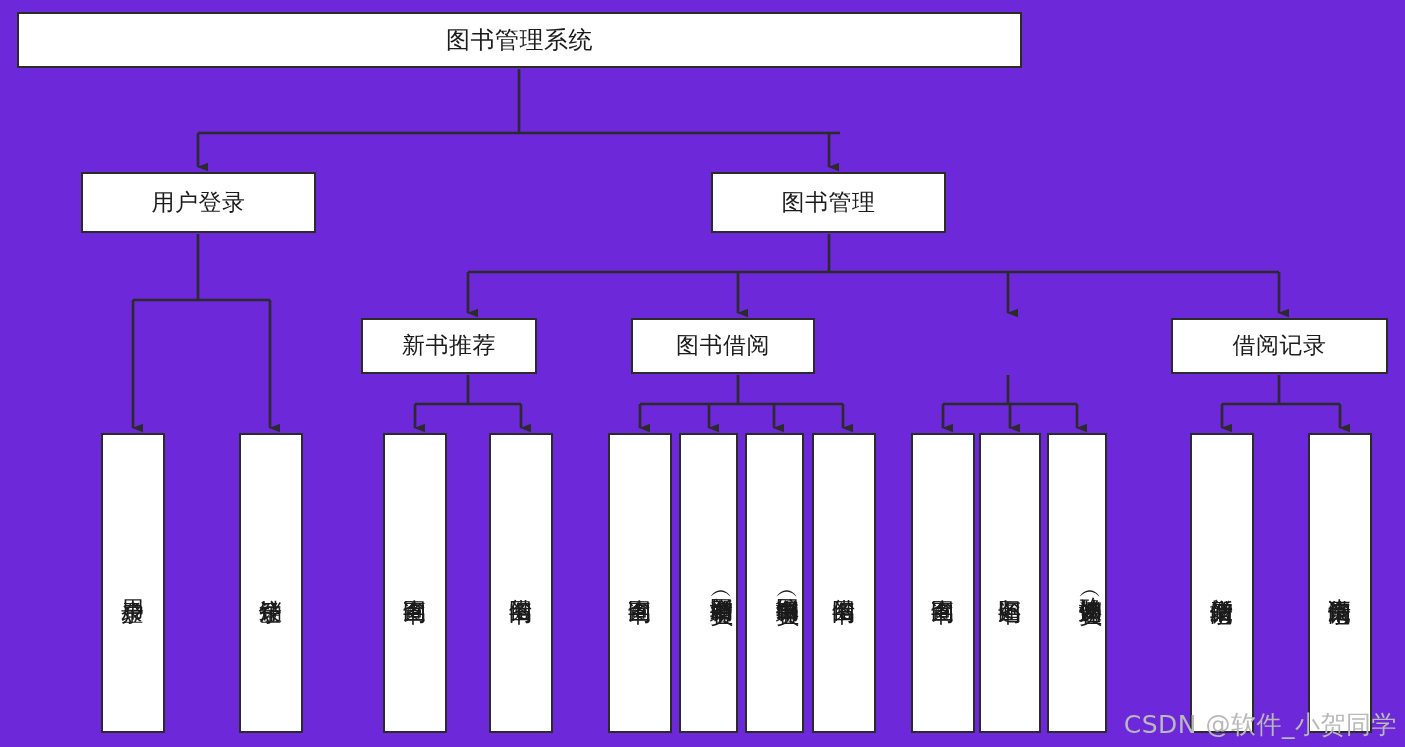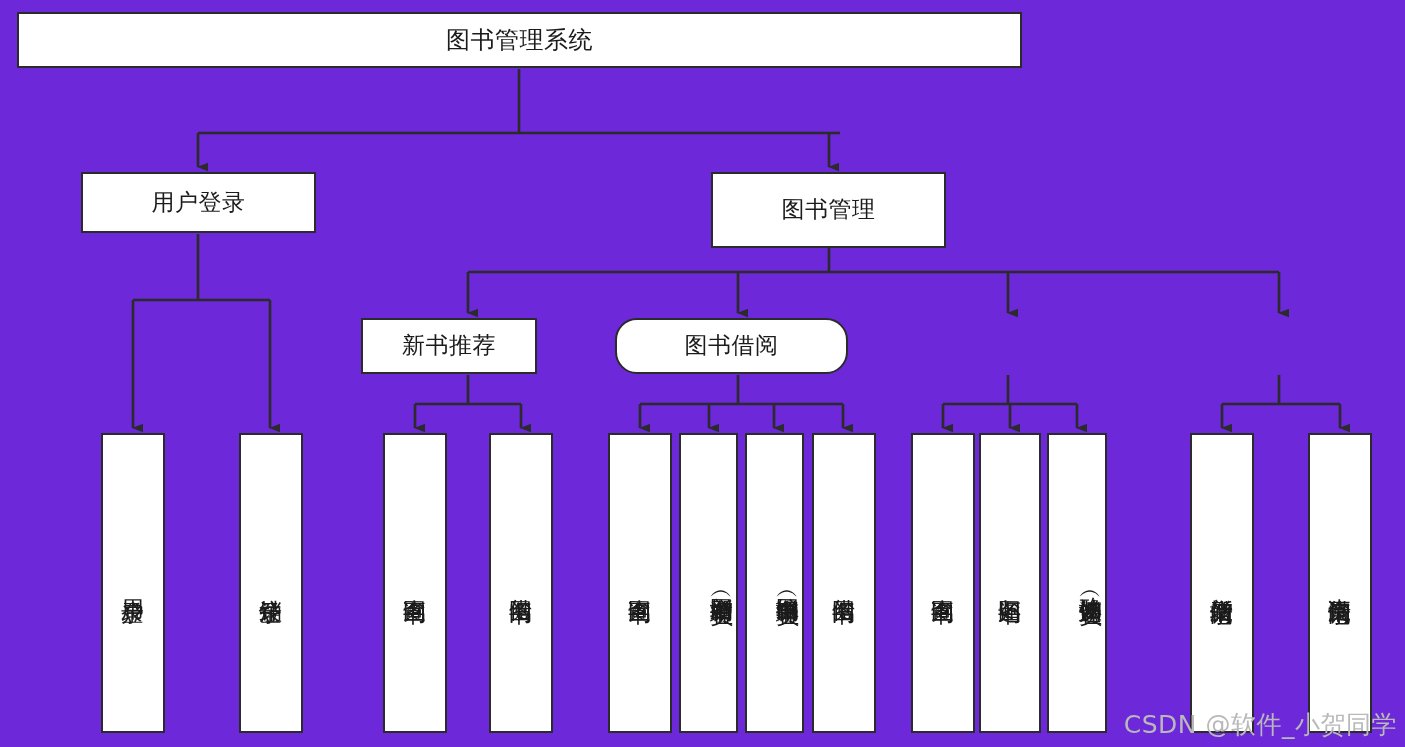--- a/index.html
+++ b/index.html
@@ -119,24 +119,25 @@
       <path d="M1279,375 L1279,404"></path>
       <path d="M1222,404 L1340,404"></path>
       <path d="M1222,404 L1222,428" marker-end="url(#arrowhead)"></path>
       <path d="M1340,404 L1340,428" marker-end="url(#arrowhead)"></path>
     </g>
   </svg>
 
   <div class="node node-h node-root" style="left:17px; top:12px; width:1005px; height:56px;">图书管理系统</div>
 
   <div class="node node-h" style="left:81px; top:172px; width:235px; height:61px;">用户登录</div>
-  <div class="node node-h" style="left:711px; top:172px; width:235px; height:76px;">图书管理</div>
+  <div class="node node-h" style="left:711px; top:172px; width:235px; height:61px;">图书管理</div>
 
   <div class="node node-h" style="left:361px; top:318px; width:176px; height:56px;">新书推荐</div>
-  <div class="node node-h" style="left:615px; top:318px; width:233px; height:56px;border-radius:22px;">图书借阅</div>
+  <div class="node node-h" style="left:631px; top:318px; width:184px; height:56px;">图书借阅</div>
+  <div class="node node-h" style="left:1171px; top:318px; width:217px; height:56px;">借阅记录</div>
 
   <div class="node node-v" style="left:101px; top:433px; width:64px; height:300px;">用户登录</div>
   <div class="node node-v" style="left:239px; top:433px; width:64px; height:300px;">注销登录</div>
 
   <div class="node node-v" style="left:383px; top:433px; width:64px; height:300px;">查询图书</div>
   <div class="node node-v" style="left:489px; top:433px; width:64px; height:300px;">借阅图书</div>
 
   <div class="node node-v" style="left:608px; top:433px; width:64px; height:300px;">查询图书</div>
   <div class="node node-v align-top" style="left:679px; top:433px; width:59px; height:300px;">新增图书（管理员）</div>
   <div class="node node-v align-top" style="left:745px; top:433px; width:59px; height:300px;">编辑图书（管理员）</div>

